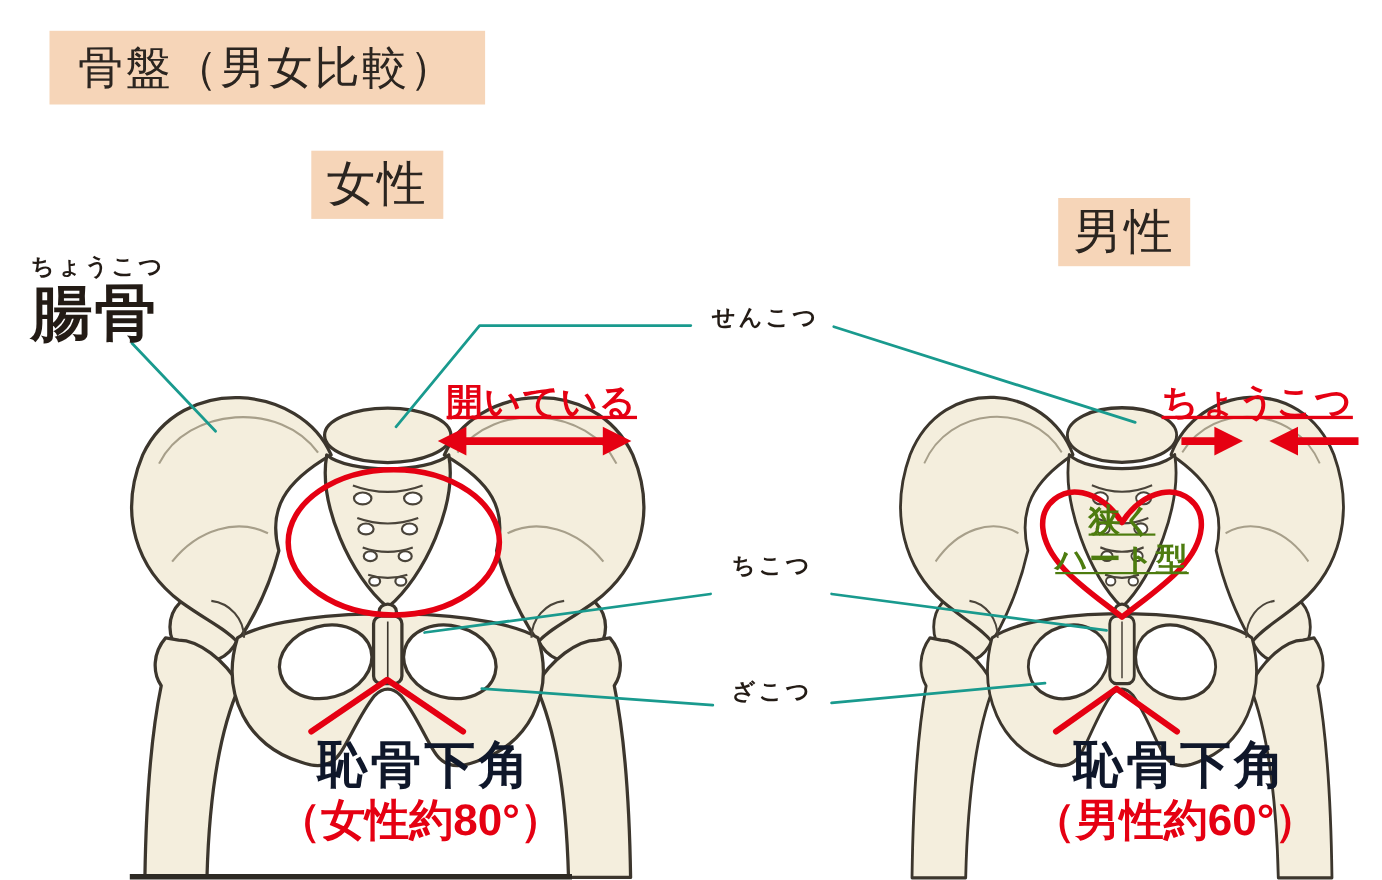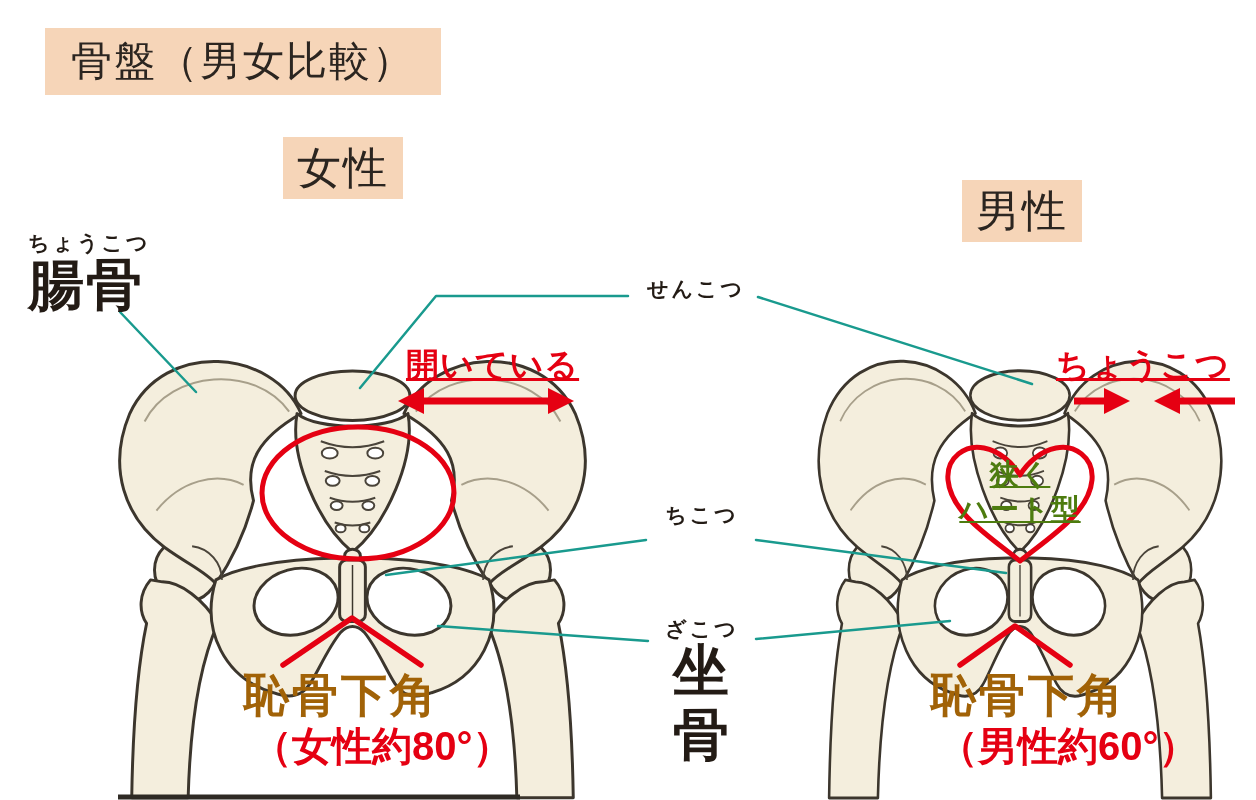--- a/index.html
+++ b/index.html
@@ -31,22 +31,23 @@
   .red-note{
     color:#e50012;font-weight:700;font-size:33px;letter-spacing:1px;line-height:1.1;
     white-space:nowrap;
     text-decoration:underline;
   }
   .red-note-small{
     color:#4d7c0f;font-weight:700;font-size:29px;letter-spacing:1px;line-height:1.15;
     white-space:nowrap;text-align:center;text-decoration:underline;
   }
   .angle-title{
-    font-size:46px;font-weight:700;letter-spacing:3px;color:#a16207;line-height:1;
+    font-size:46px;font-weight:700;letter-spacing:3px;color:#0f172a;line-height:1;
     white-space:nowrap;
+    margin-left:45px;
   }
   .angle-value{
     color:#e50012;font-weight:700;font-size:40px;letter-spacing:0px;line-height:1;
     white-space:nowrap;
   }
   svg{display:block;}
   .pelvis-svg{position:absolute;z-index:1;}
   #overlay{position:absolute;left:0;top:0;z-index:2;pointer-events:none;}
   .txt{z-index:3;}
 </style>
@@ -168,21 +169,20 @@
 <div class="abs txt center-label" style="left:638px;top:246px;width:116px;">
   <span class="furigana">せんこつ</span>
 </div>
 
 <div class="abs txt center-label" style="left:650px;top:472px;width:104px;">
   <span class="furigana">ちこつ</span>
 </div>
 
 <div class="abs txt center-label" style="left:650px;top:586px;width:104px;">
   <span class="furigana">ざこつ</span>
-  <span class="kanji-label">坐骨</span>
 </div>
 
 <div class="abs txt red-note" style="left:406px;top:347px;">開いている</div>
 
 <div class="abs txt red-note" style="left:1056px;top:347px;">ちょうこつ</div>
 
 <div class="abs txt red-note-small" style="left:1020px;top:458px;transform:translateX(-50%);">狭く</div>
 <div class="abs txt red-note-small" style="left:1020px;top:493px;transform:translateX(-50%);">ハート型</div>
 
 <div class="abs txt angle-title" style="left:243px;top:672px;">恥骨下角</div>

